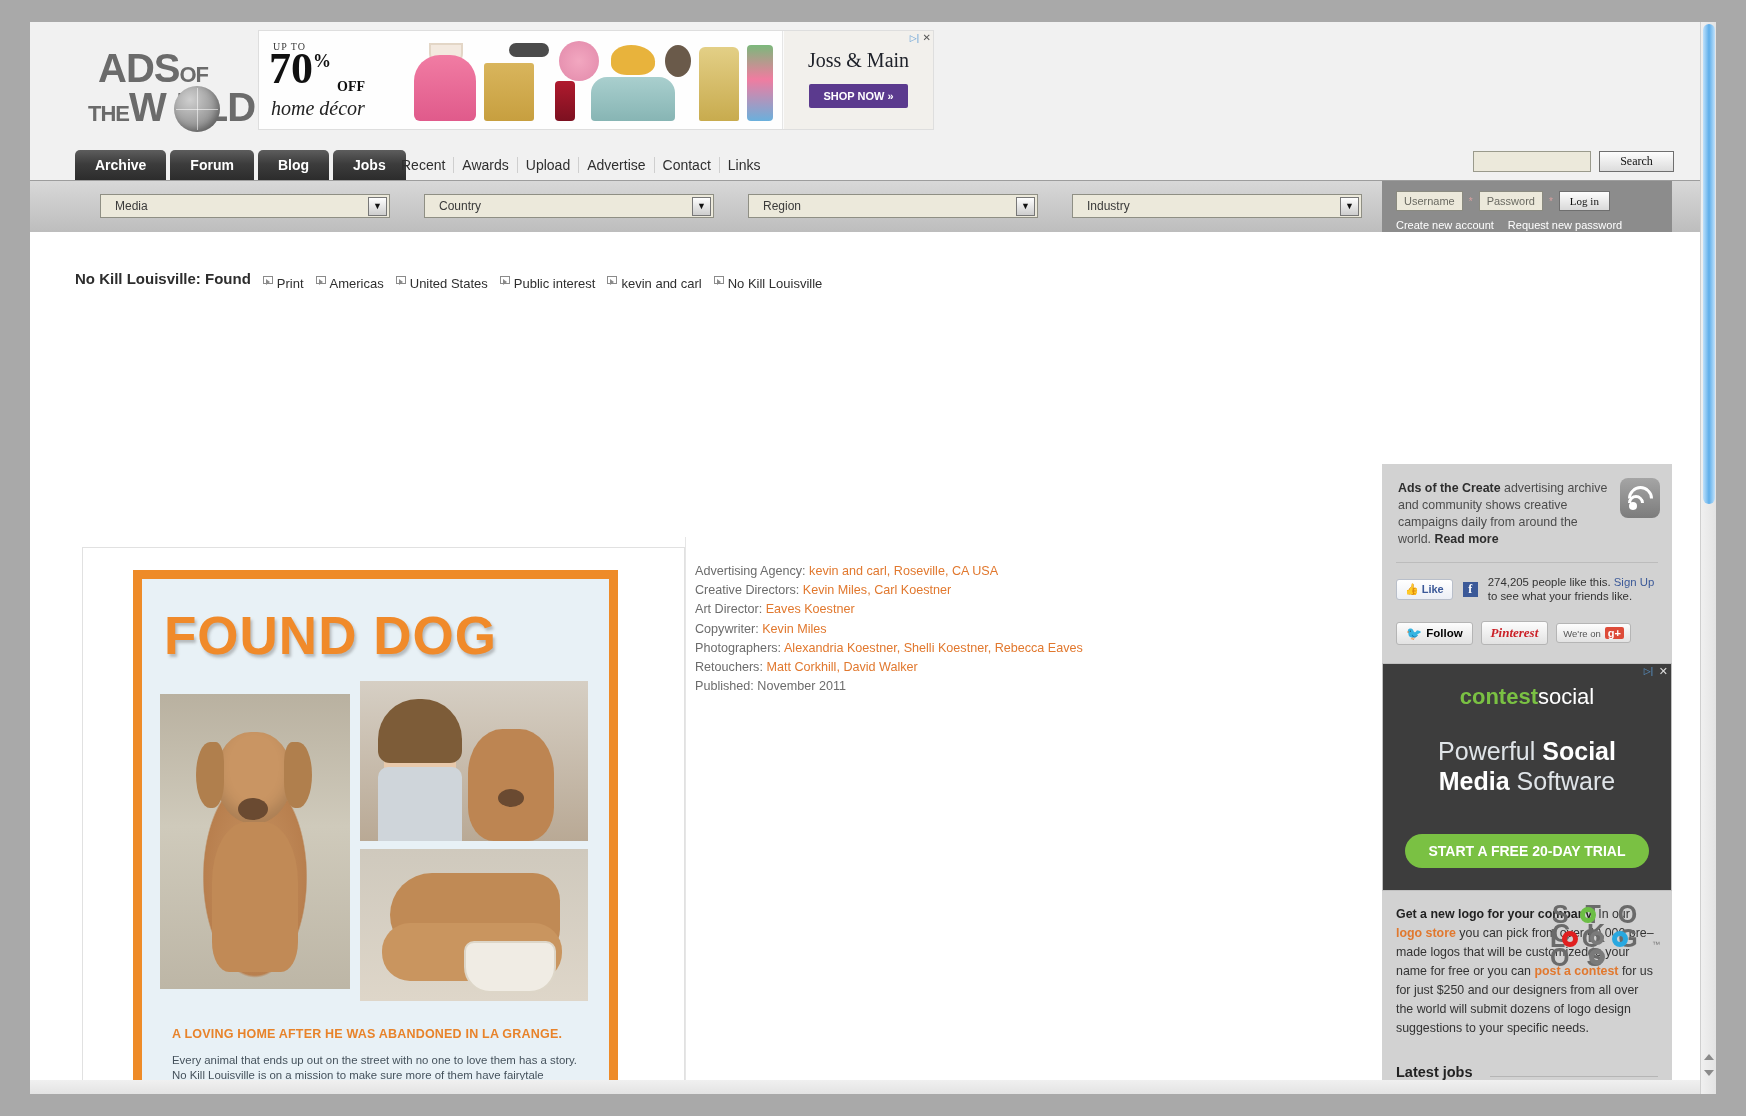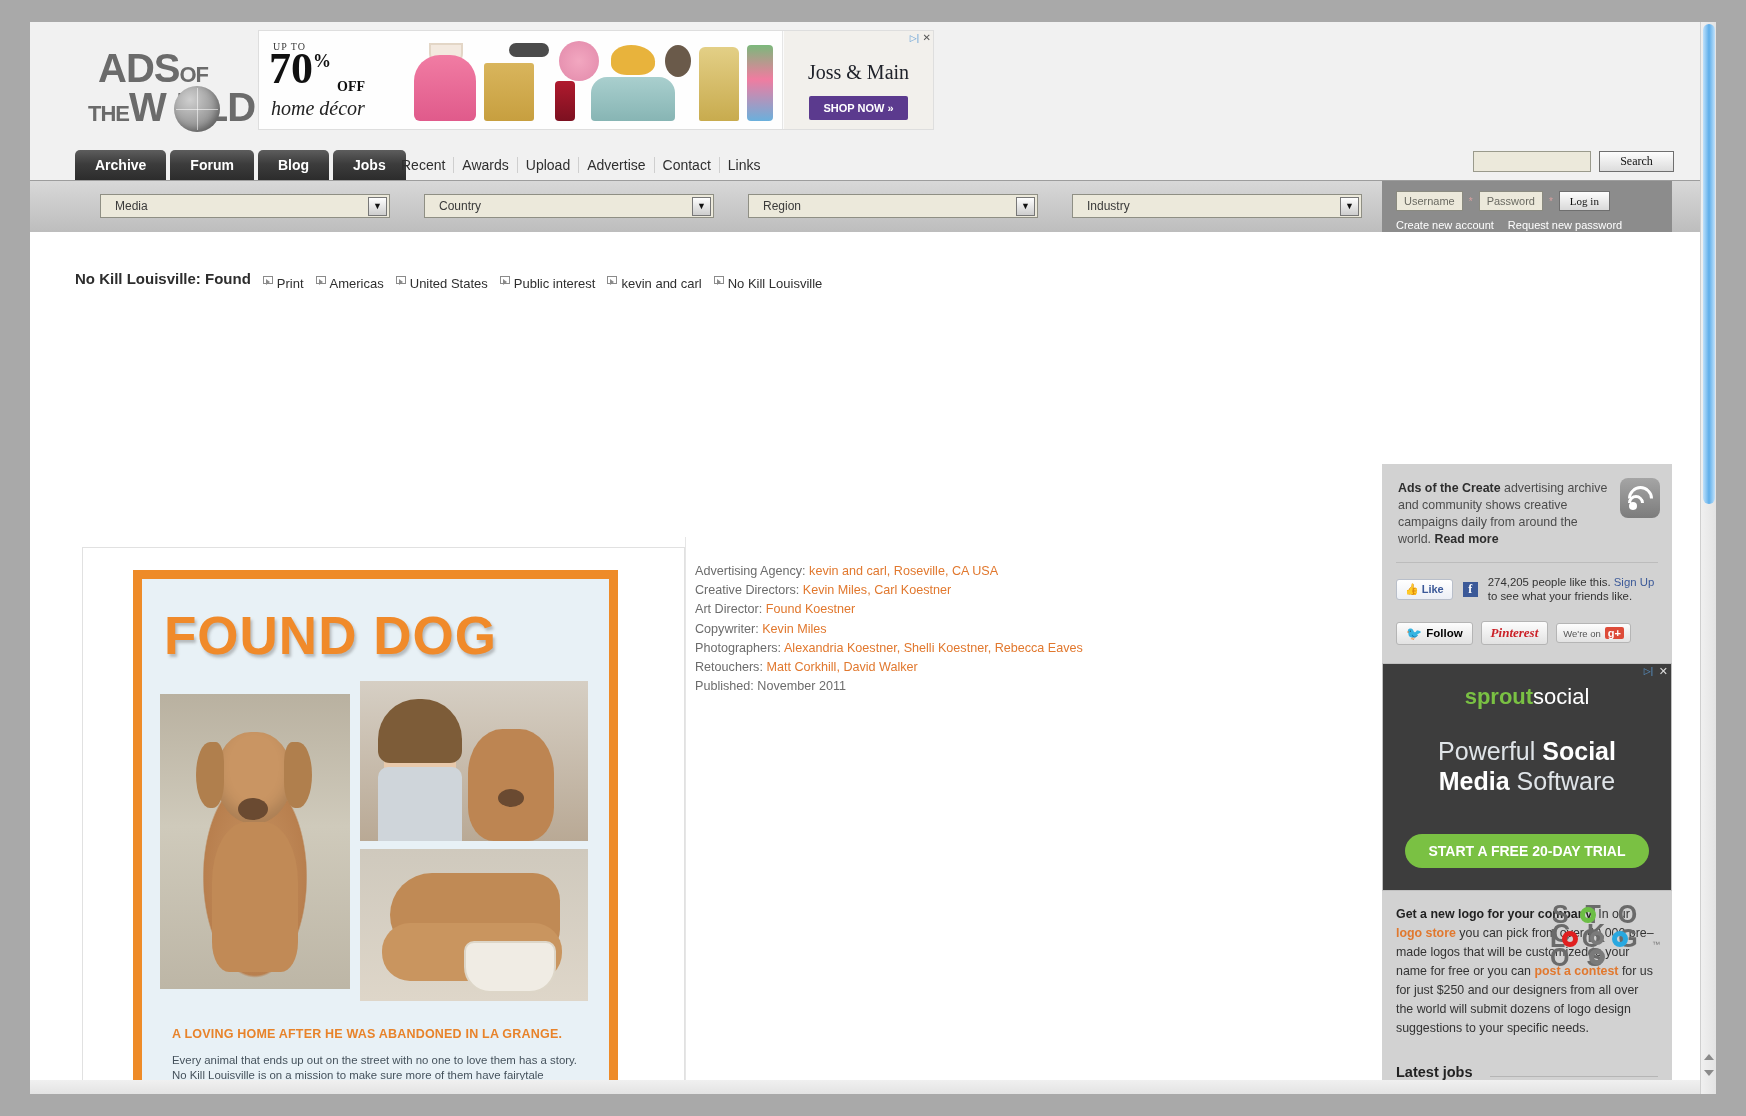--- a/index.html
+++ b/index.html
@@ -46,21 +46,21 @@
   .topad .seventy { position:absolute; left:10px; top:16px; font-family:"Liberation Serif", serif;
      font-weight:bold; font-size:44px; color:#111; line-height:1; }
   .topad .pc { font-size:18px; vertical-align:super; }
   .topad .off { position:absolute; left:78px; top:48px; font-family:"Liberation Serif", serif;
      font-weight:bold; font-size:14px; color:#111; }
   .topad .decor { position:absolute; left:12px; top:66px; font-family:"Liberation Serif", serif;
      font-style:italic; font-size:20px; color:#222; }
   .topad .obj { position:absolute; bottom:6px; border-radius:3px; }
   .topad .right { position:absolute; left:525px; top:0; width:149px; height:98px;
      background:#f2f0ec; text-align:center; }
-  .topad .brand { margin-top:30px; font-family:"Liberation Serif", serif; font-size:20px; color:#20232b; }
+  .topad .brand { margin-top:18px; font-family:"Liberation Serif", serif; font-size:20px; color:#20232b; }
   .topad .shop { display:inline-block; margin-top:12px; background:#5b3a8e; color:#fff;
      font-size:11px; font-weight:bold; padding:6px 14px; border-radius:2px; }
   .adchoice { position:absolute; right:14px; top:2px; font-size:9px; color:#5b9bd5; }
   .adclose { position:absolute; right:2px; top:1px; font-size:10px; color:#555; cursor:pointer; }
 
   
   .navrow { position:relative; height:30px; background:#f1f1f1; }
   .tabs { position:absolute; left:45px; top:0; display:flex; gap:4px; }
   .tab { background:linear-gradient(180deg,#5d5d5d 0%,#3c3c3c 45%,#2b2b2b 100%);
      color:#fff; font-weight:bold; font-size:14px; padding:7px 20px 8px;
@@ -404,21 +404,21 @@
         </div>
 
         <div class="subhead">A LOVING HOME AFTER HE WAS ABANDONED IN LA GRANGE.</div>
         <div class="bodytext">Every animal that ends up out on the street with no one to love them has a story. No Kill Louisville is on a mission to make sure more of them have fairytale endings. By teaming up with local shelters, NKL helps loving animals like Darby, pictured here, get adopted and live happily ever after. That's just one of the many ways NKL works together with other organizations to help save thousands of lives each year. Without donations from animal lovers like you, none of it would be possible. To find out how you can adopt a wonderful pet like Darby and to learn about more opportunities to get involved, visit nokill-louisville.com, today.</div>
       </div>
     </div>
 
     <div class="credits">
       <div><span>Advertising Agency:</span> <a>kevin and carl, Roseville, CA USA</a></div>
       <div><span>Creative Directors:</span> <a>Kevin Miles, Carl Koestner</a></div>
-      <div><span>Art Director:</span> <a>Found Koestner</a></div>
+      <div><span>Art Director:</span> <a>Eaves Koestner</a></div>
       <div><span>Copywriter:</span> <a>Kevin Miles</a></div>
       <div><span>Photographers:</span> <a>Alexandria Koestner, Shelli Koestner, Rebecca Eaves</a></div>
       <div><span>Retouchers:</span> <a>Matt Corkhill, David Walker</a></div>
       <div><span>Published:</span> <span>November 2011</span></div>
     </div>
 
     <div class="sidebar">
 
       <div class="sb-intro">
         <b>Ads of the Create</b><span> advertising archive and community shows creative campaigns daily from around the world. </span><b>Read more</b>
@@ -452,21 +452,21 @@
           <span class="pin">Pinterest</span>
         </div>
         <div class="gplus">
           <span>We're on</span>
           <span class="gpmark">g+</span>
         </div>
       </div>
 
       <div class="sprout">
         <div class="top">
-          <span class="grn">sprout</span><span class="wht">social</span>
+          <span class="grn">contest</span><span class="wht">social</span>
         </div>
         <div class="hl">
           <span>Powerful </span><b>Social</b><br>
           <b>Media </b><span>Software</span>
         </div>
         <div class="cta">START A FREE 20-DAY TRIAL</div>
         <div class="ac">▷|</div>
         <div class="cl">✕</div>
       </div>
 

